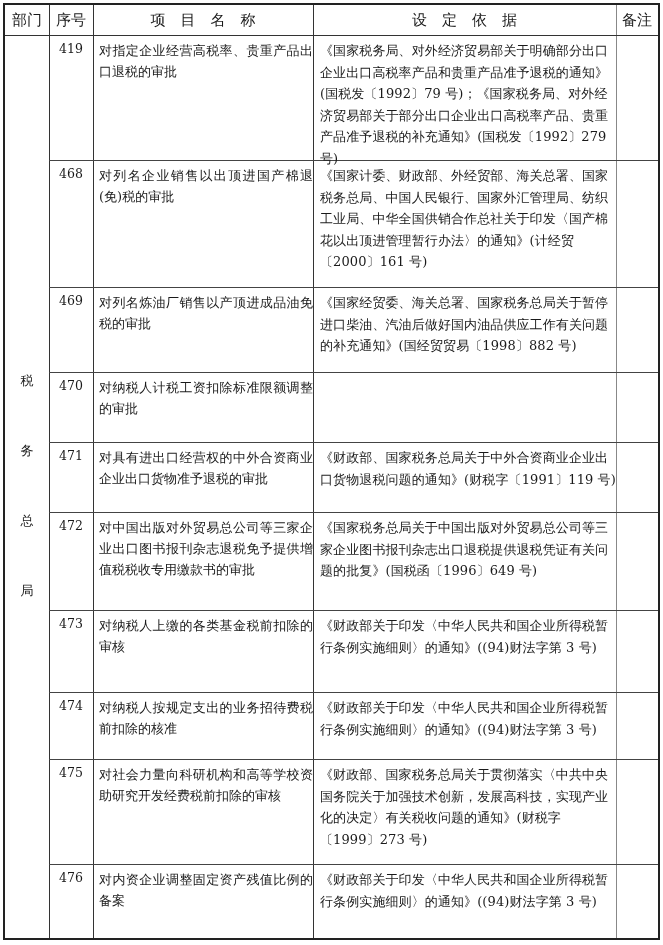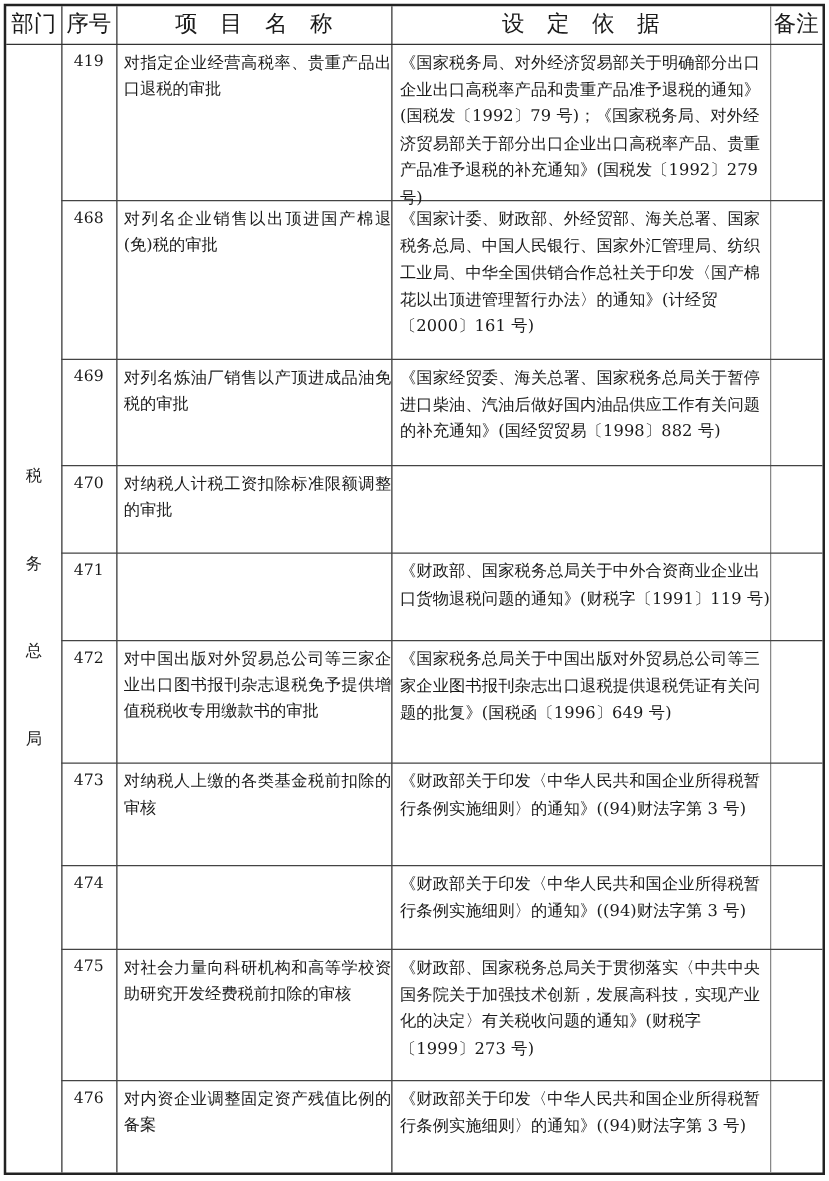--- a/index.html
+++ b/index.html
@@ -3,21 +3,21 @@
 <meta charset="utf-8">
 <style>
   html, body { margin:0; padding:0; background:#ffffff; }
   body { width:663px; height:945px; position:relative; overflow:hidden;
          font-family:"DejaVu Serif","Liberation Serif",serif; color:#1a1a1a; }
   .tbl { position:absolute; left:3px; top:3px; width:657px; height:937px;
          border:2px solid #222; box-sizing:border-box; }
   .hdr { position:absolute; left:0; top:0; right:0; height:30px; border-bottom:1.5px solid #333; }
   .vline { position:absolute; top:0; bottom:0; width:0; border-left:1.2px solid #333; }
   .vline.grey { border-left-color:#888; }
-  .hcell { position:absolute; top:0; height:30px; line-height:30px; text-align:center; font-size:18px; }
+  .hcell { position:absolute; top:0; height:30px; line-height:30px; text-align:center; font-size:15px; }
   .row { position:absolute; left:44px; right:0; border-bottom:1.2px solid #444; }
   .row:last-child { border-bottom:none; }
   .num { position:absolute; left:0; width:44px; top:6px; text-align:center; font-size:12.5px; }
   .name { position:absolute; left:50px; width:214px; top:5px; text-align:justify; font-size:13px; line-height:21px; }
   .basis { position:absolute; left:271px; width:297px; top:5px; font-size:13px; line-height:21.5px; letter-spacing:0.1px; }
   .dept-char { position:absolute; left:0; width:44px; text-align:center; font-size:13px; }
 </style>
 </head>
 <body>
 
@@ -58,34 +58,36 @@
       <div class="num">469</div>
       <div class="name">对列名炼油厂销售以产顶进成品油免税的审批</div>
       <div class="basis">《国家经贸委、海关总署、国家税务总局关于暂停进口柴油、汽油后做好国内油品供应工作有关问题的补充通知》(国经贸贸易〔1998〕882 号)</div>
     </div>
     <div class="row" style="top:367px;height:70px;">
       <div class="num">470</div>
       <div class="name">对纳税人计税工资扣除标准限额调整的审批</div>
     </div>
     <div class="row" style="top:437px;height:70px;">
       <div class="num">471</div>
+      <div class="name">对具有进出口经营权的中外合资商业企业出口货物准予退税的审批</div>
       <div class="basis">《财政部、国家税务总局关于中外合资商业企业出口货物退税问题的通知》(财税字〔1991〕119 号)</div>
     </div>
     <div class="row" style="top:507px;height:98px;">
       <div class="num">472</div>
       <div class="name">对中国出版对外贸易总公司等三家企业出口图书报刊杂志退税免予提供增值税税收专用缴款书的审批</div>
       <div class="basis">《国家税务总局关于中国出版对外贸易总公司等三家企业图书报刊杂志出口退税提供退税凭证有关问题的批复》(国税函〔1996〕649 号)</div>
     </div>
     <div class="row" style="top:605px;height:82px;">
       <div class="num">473</div>
       <div class="name">对纳税人上缴的各类基金税前扣除的审核</div>
       <div class="basis">《财政部关于印发〈中华人民共和国企业所得税暂行条例实施细则〉的通知》((94)财法字第 3 号)</div>
     </div>
     <div class="row" style="top:687px;height:67px;">
       <div class="num">474</div>
+      <div class="name">对纳税人按规定支出的业务招待费税前扣除的核准</div>
       <div class="basis">《财政部关于印发〈中华人民共和国企业所得税暂行条例实施细则〉的通知》((94)财法字第 3 号)</div>
     </div>
     <div class="row" style="top:754px;height:105px;">
       <div class="num">475</div>
       <div class="name">对社会力量向科研机构和高等学校资助研究开发经费税前扣除的审核</div>
       <div class="basis">《财政部、国家税务总局关于贯彻落实〈中共中央　国务院关于加强技术创新，发展高科技，实现产业化的决定〉有关税收问题的通知》(财税字〔1999〕273 号)</div>
     </div>
     <div class="row" style="top:859px;height:74px;border-bottom:none;">
       <div class="num">476</div>
       <div class="name">对内资企业调整固定资产残值比例的备案</div>

